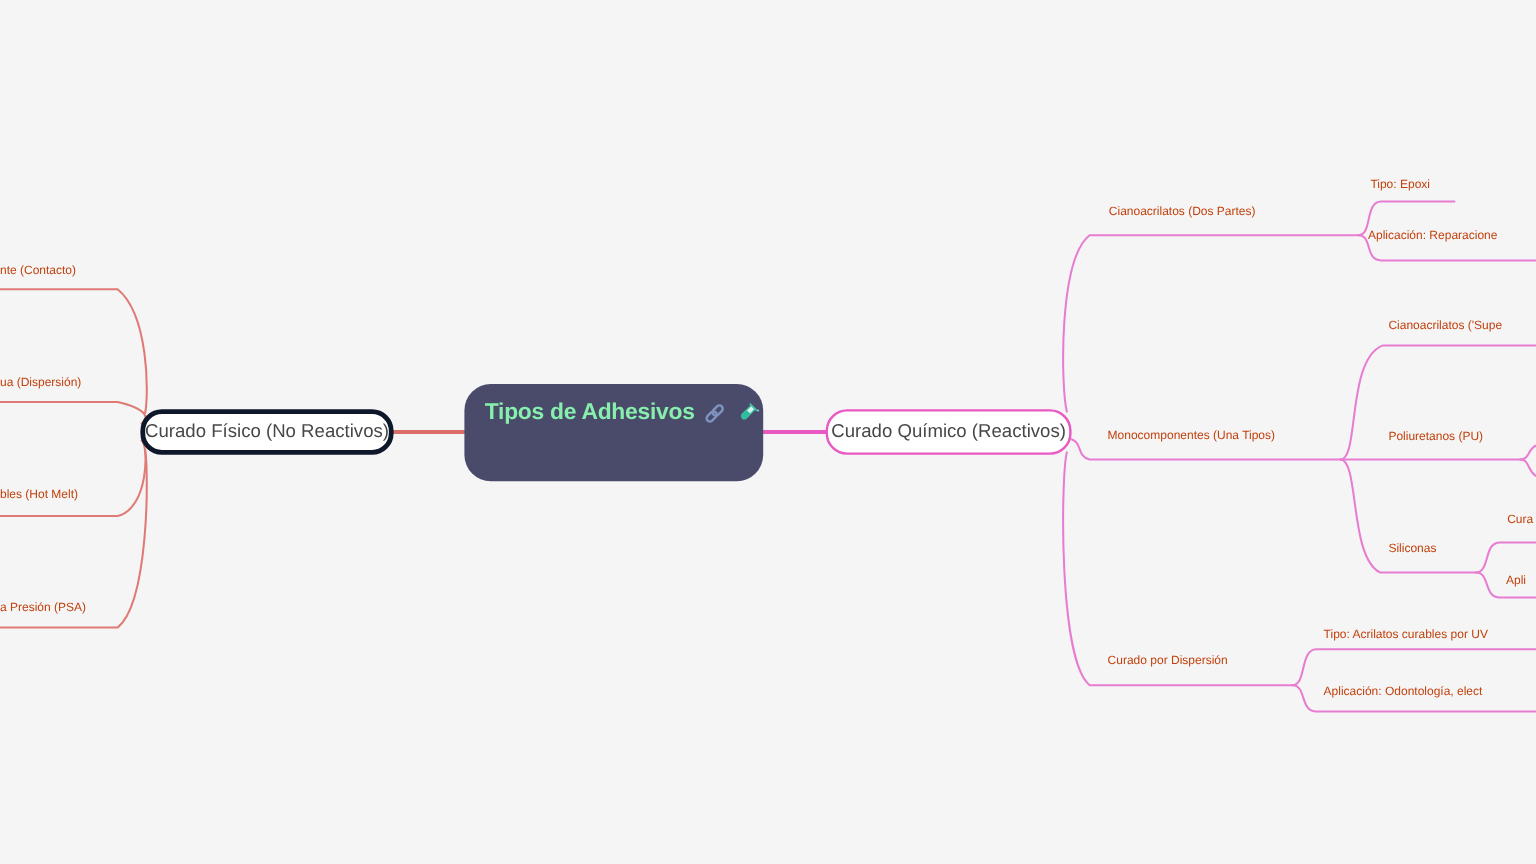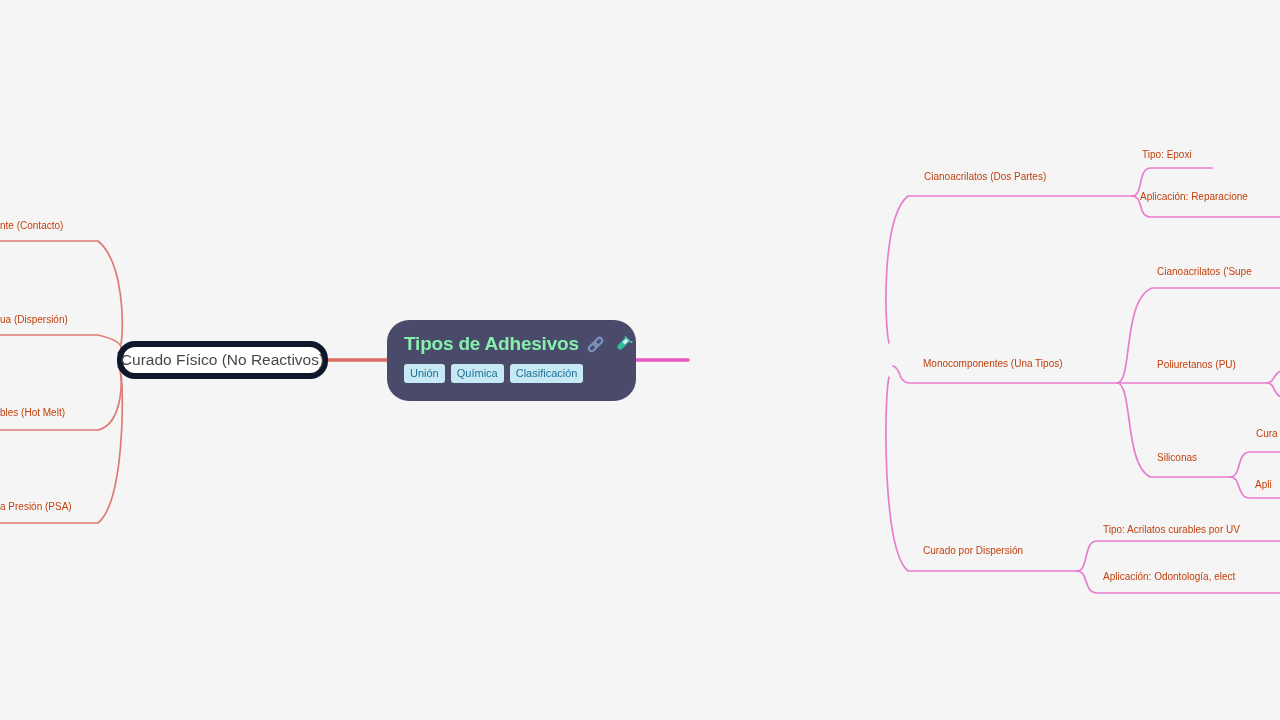--- a/index.html
+++ b/index.html
@@ -38,21 +38,21 @@
     position: absolute;
     background: #ffffff;
     border-radius: 18px;
     display: flex;
     align-items: center;
     justify-content: center;
     font-size: 15.5px;
     color: #474747;
     white-space: nowrap;
   }
-  .branch-node.left-style  { border: 6px solid #0f172a; }
+  .branch-node.left-style  { border: 4px solid #0f172a; }
   .branch-node.right-style { border: 2px solid #ea58c4; }
 
   .root-node {
     position: absolute;
     left: 387px; top: 320px;
     width: 249px; height: 81px;
     background: #4a4a6b;
     border-radius: 22px;
     padding: 13px 0 0 17px;
   }
@@ -134,27 +134,23 @@
       </svg>
       <svg class="root-icon" viewBox="0 0 24 24">
         <g transform="rotate(45 12 12)">
           <path d="M9.4 3.5 V15.5 a2.6 2.6 0 0 0 5.2 0 V3.5 Z" fill="#d9f4ef" stroke="#3fbfa5" stroke-width="1.3"></path>
           <path d="M9.4 10 V15.5 a2.6 2.6 0 0 0 5.2 0 V10 Z" fill="#2fbd9c"></path>
           <line x1="7.8" y1="3.5" x2="16.2" y2="3.5" stroke="#3fbfa5" stroke-width="1.6" stroke-linecap="round"></line>
           <circle cx="17.5" cy="2.6" r="1" fill="#7fd9c8"></circle>
         </g>
       </svg>
     </div>
-    <div class="tag-row">
-      <span class="tag">Unión</span>
-      <span class="tag">Química</span>
-      <span class="tag">Clasificación</span>
-    </div>
   </div>
 
+  <div class="branch-node right-style" style="left:688px; top:341px; width:205px; height:38px;">Curado Químico (Reactivos)</div>
 
   <div class="leaf" style="left:924px; top:177px;">Cianoacrilatos (Dos Partes)</div>
   <div class="leaf" style="left:1142px; top:155px;">Tipo: Epoxi</div>
   <div class="leaf" style="left:1140px; top:197px;">Aplicación: Reparacione</div>
 
   <div class="leaf" style="left:923px; top:364px;">Monocomponentes (Una Tipos)</div>
   <div class="leaf" style="left:1157px; top:272px;">Cianoacrilatos ('Supe</div>
   <div class="leaf" style="left:1157px; top:365px;">Poliuretanos (PU)</div>
   <div class="leaf" style="left:1157px; top:458px;">Siliconas</div>
   <div class="leaf" style="left:1256px; top:434px;">Cura</div>

